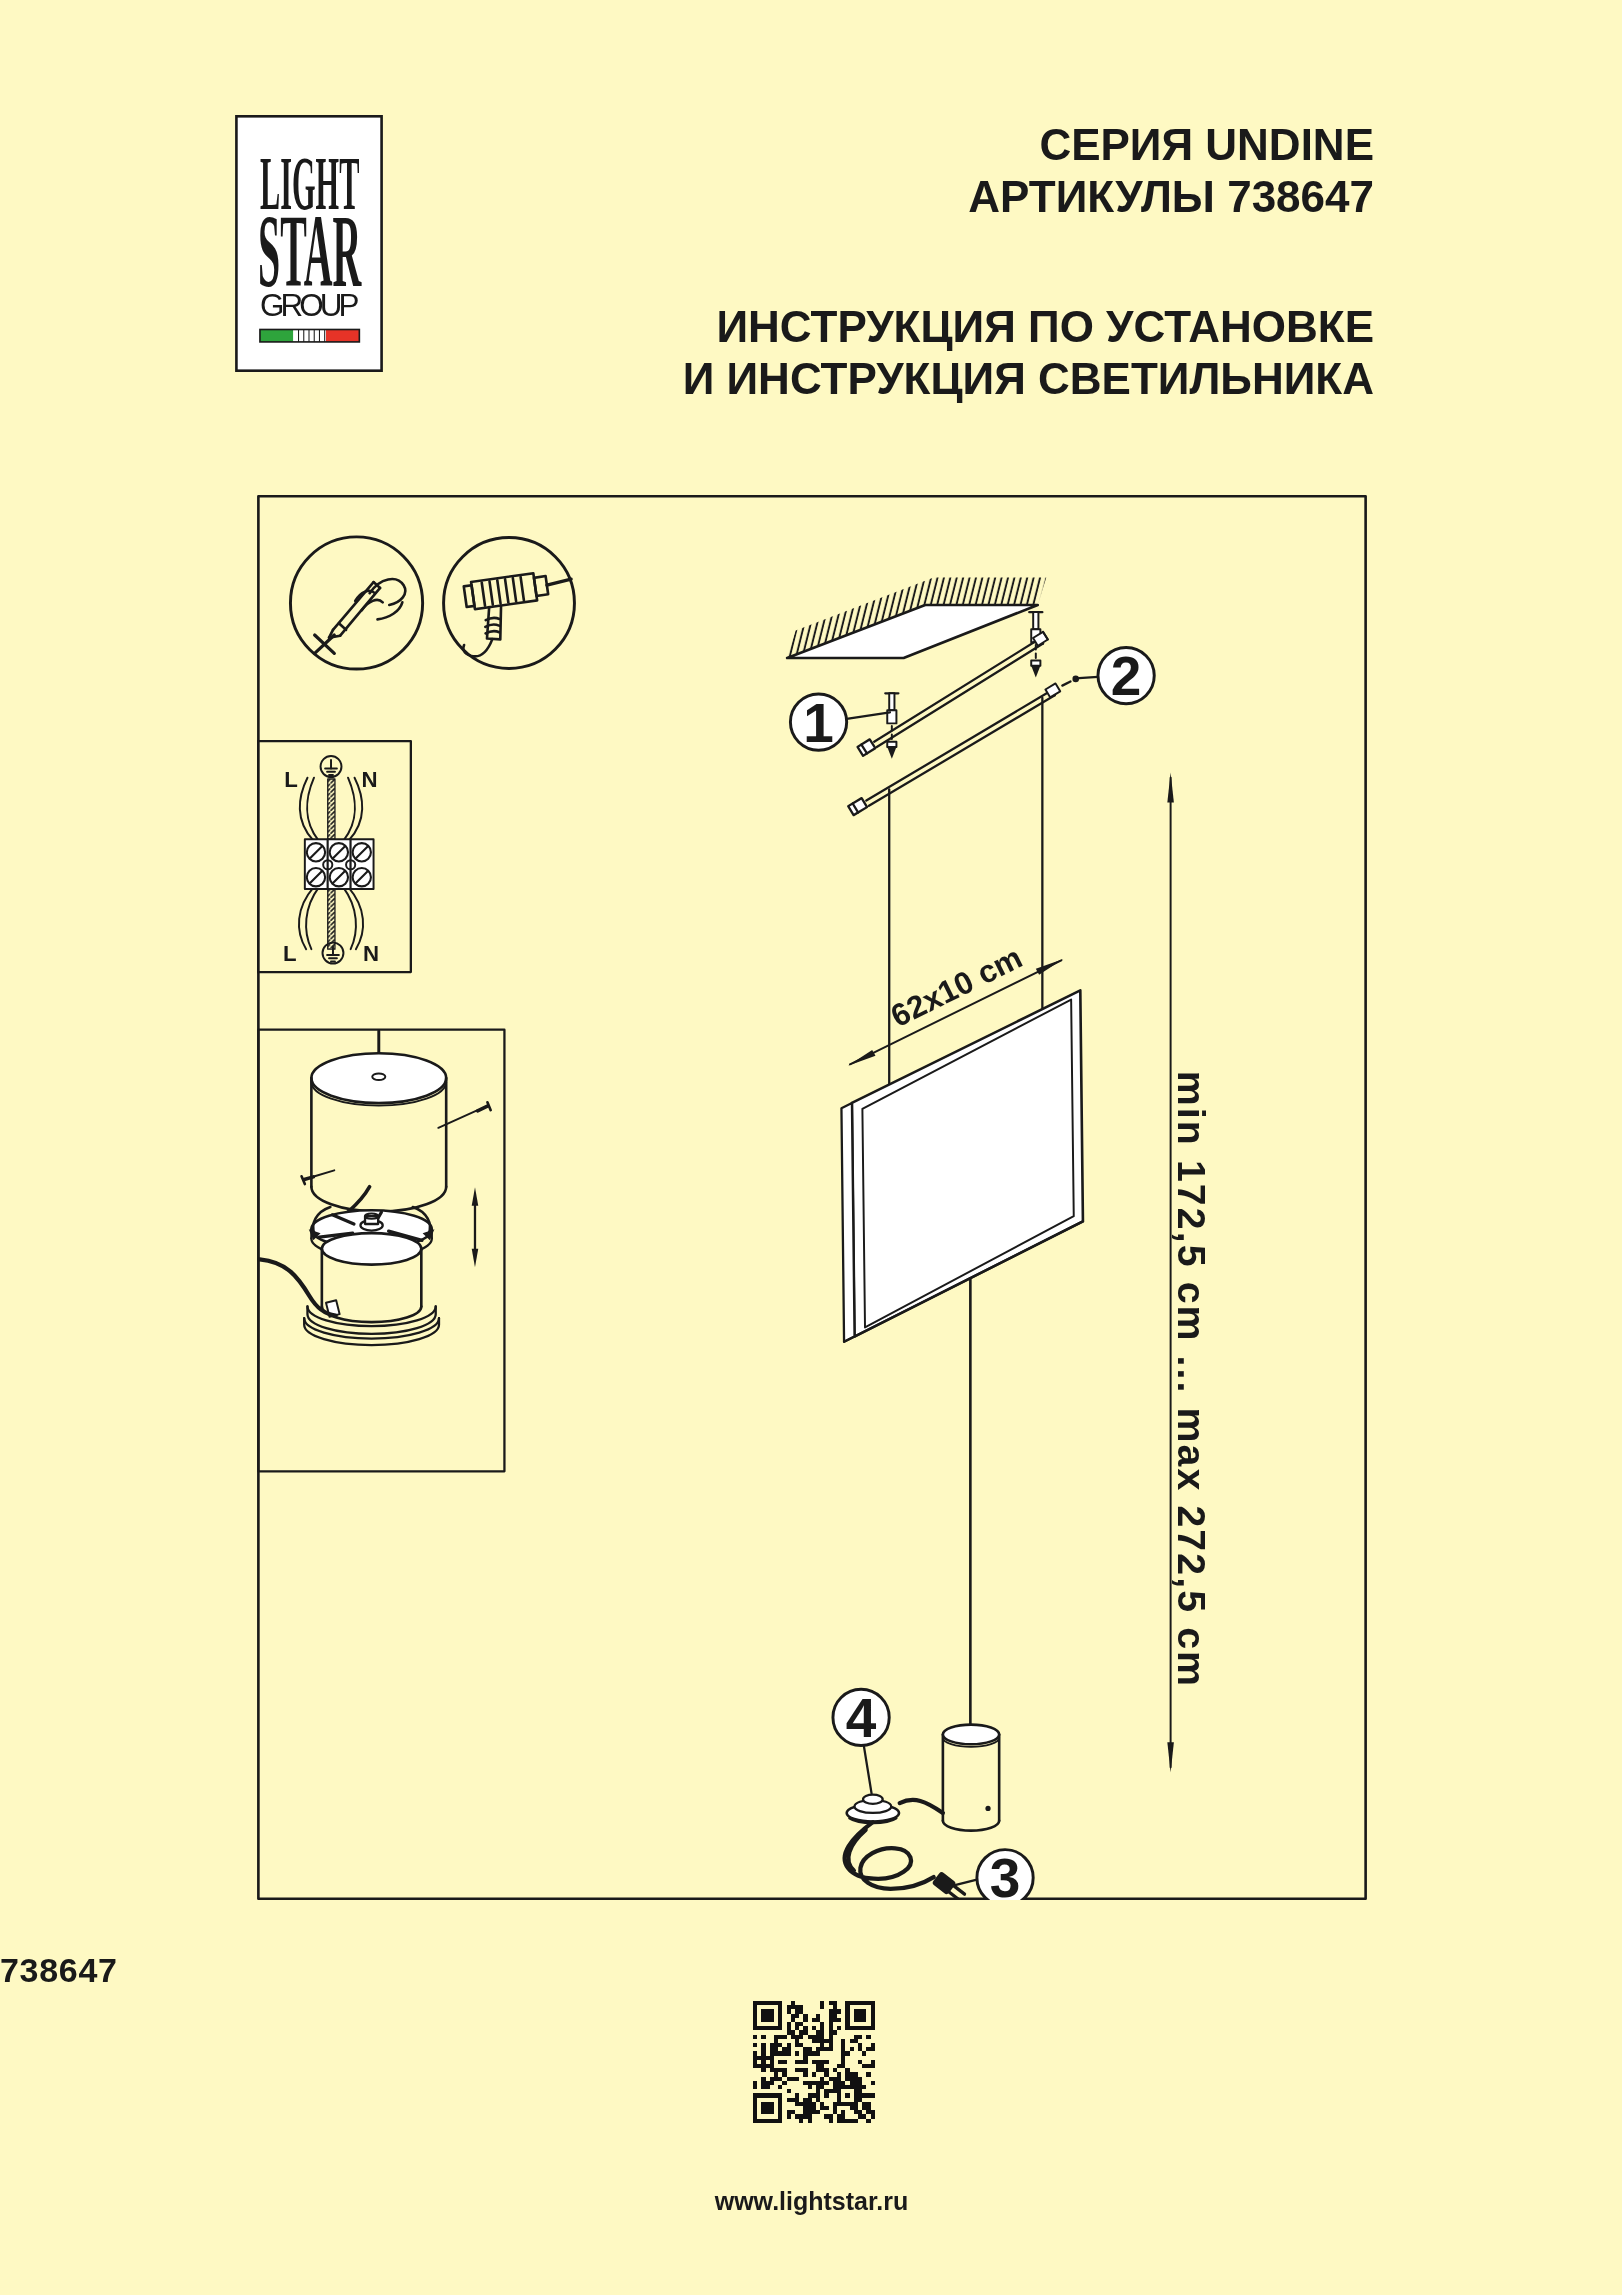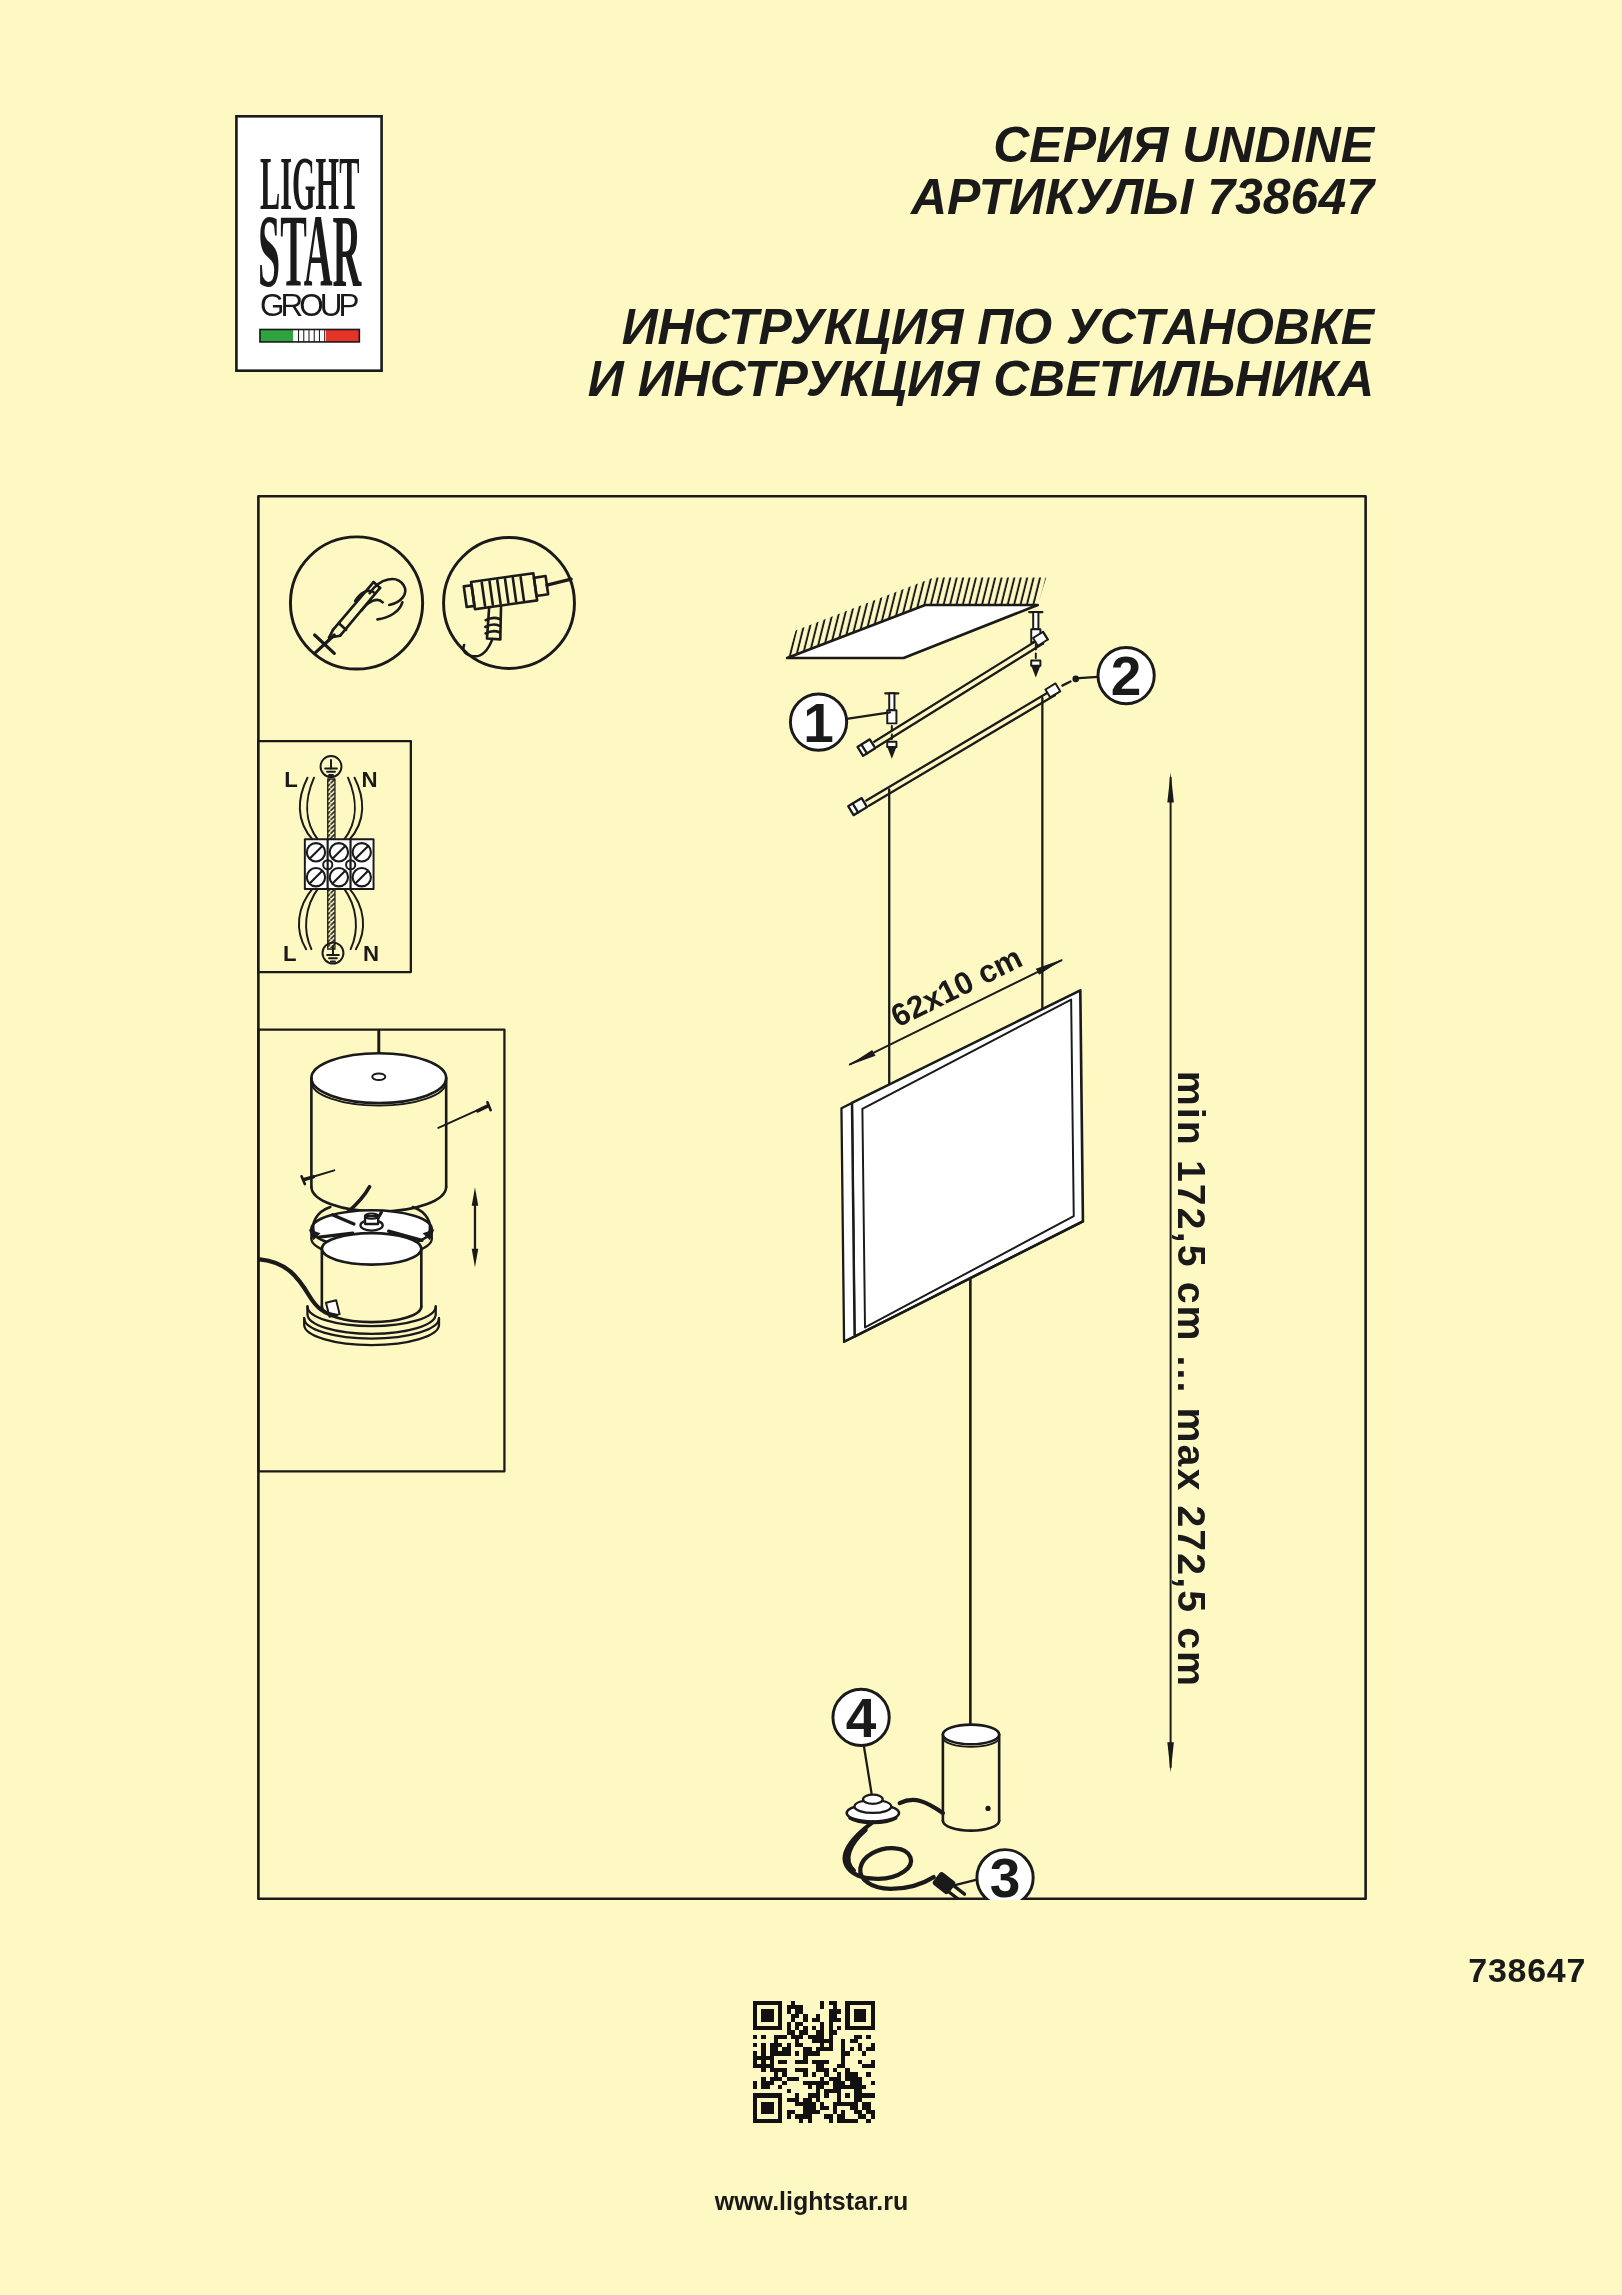--- a/index.html
+++ b/index.html
@@ -1,27 +1,27 @@
 <!DOCTYPE html>
 <html style="font-size:10.5px"><head>
 <meta charset="utf-8">
 <style>
   html,body{margin:0;padding:0;background:#e8e8e8;}
   .page{position:relative;width:1623px;height:2295px;background:#fef9c3;overflow:hidden;
         font-family:"Liberation Sans",sans-serif;color:#1a1a1a;}
   
   .hdr{position:absolute;top:119px;right:249px;text-align:right;font-weight:bold;line-height:52px;
-       font-size:50px;letter-spacing:0px;white-space:nowrap;font-style:italic;}
+       font-size:44px;letter-spacing:0px;white-space:nowrap;}
   .hdr .gap{margin-top:78px;}
   
   .logo-svg{position:absolute;left:235px;top:115px;}
   
   .main-svg{position:absolute;left:257px;top:495px;}
   
-  .article-label{position:absolute;top:1951px;left:0;width:1586px;text-align:right;
+  .article-label{position:absolute;top:1951px;left:0;width:1586px;text-align:left;
                  font-size:34px;font-weight:bold;letter-spacing:0.7px;}
   .qr-wrap{position:absolute;left:753px;top:2001px;width:122px;height:122px;}
   .site{position:absolute;top:2187px;left:0;width:1623px;text-align:center;
         font-size:25px;font-weight:bold;}
   svg text{font-family:"Liberation Sans",sans-serif;}
   svg .serif{font-family:"Liberation Serif",serif;}
 </style>
 </head>
 <body>
 

